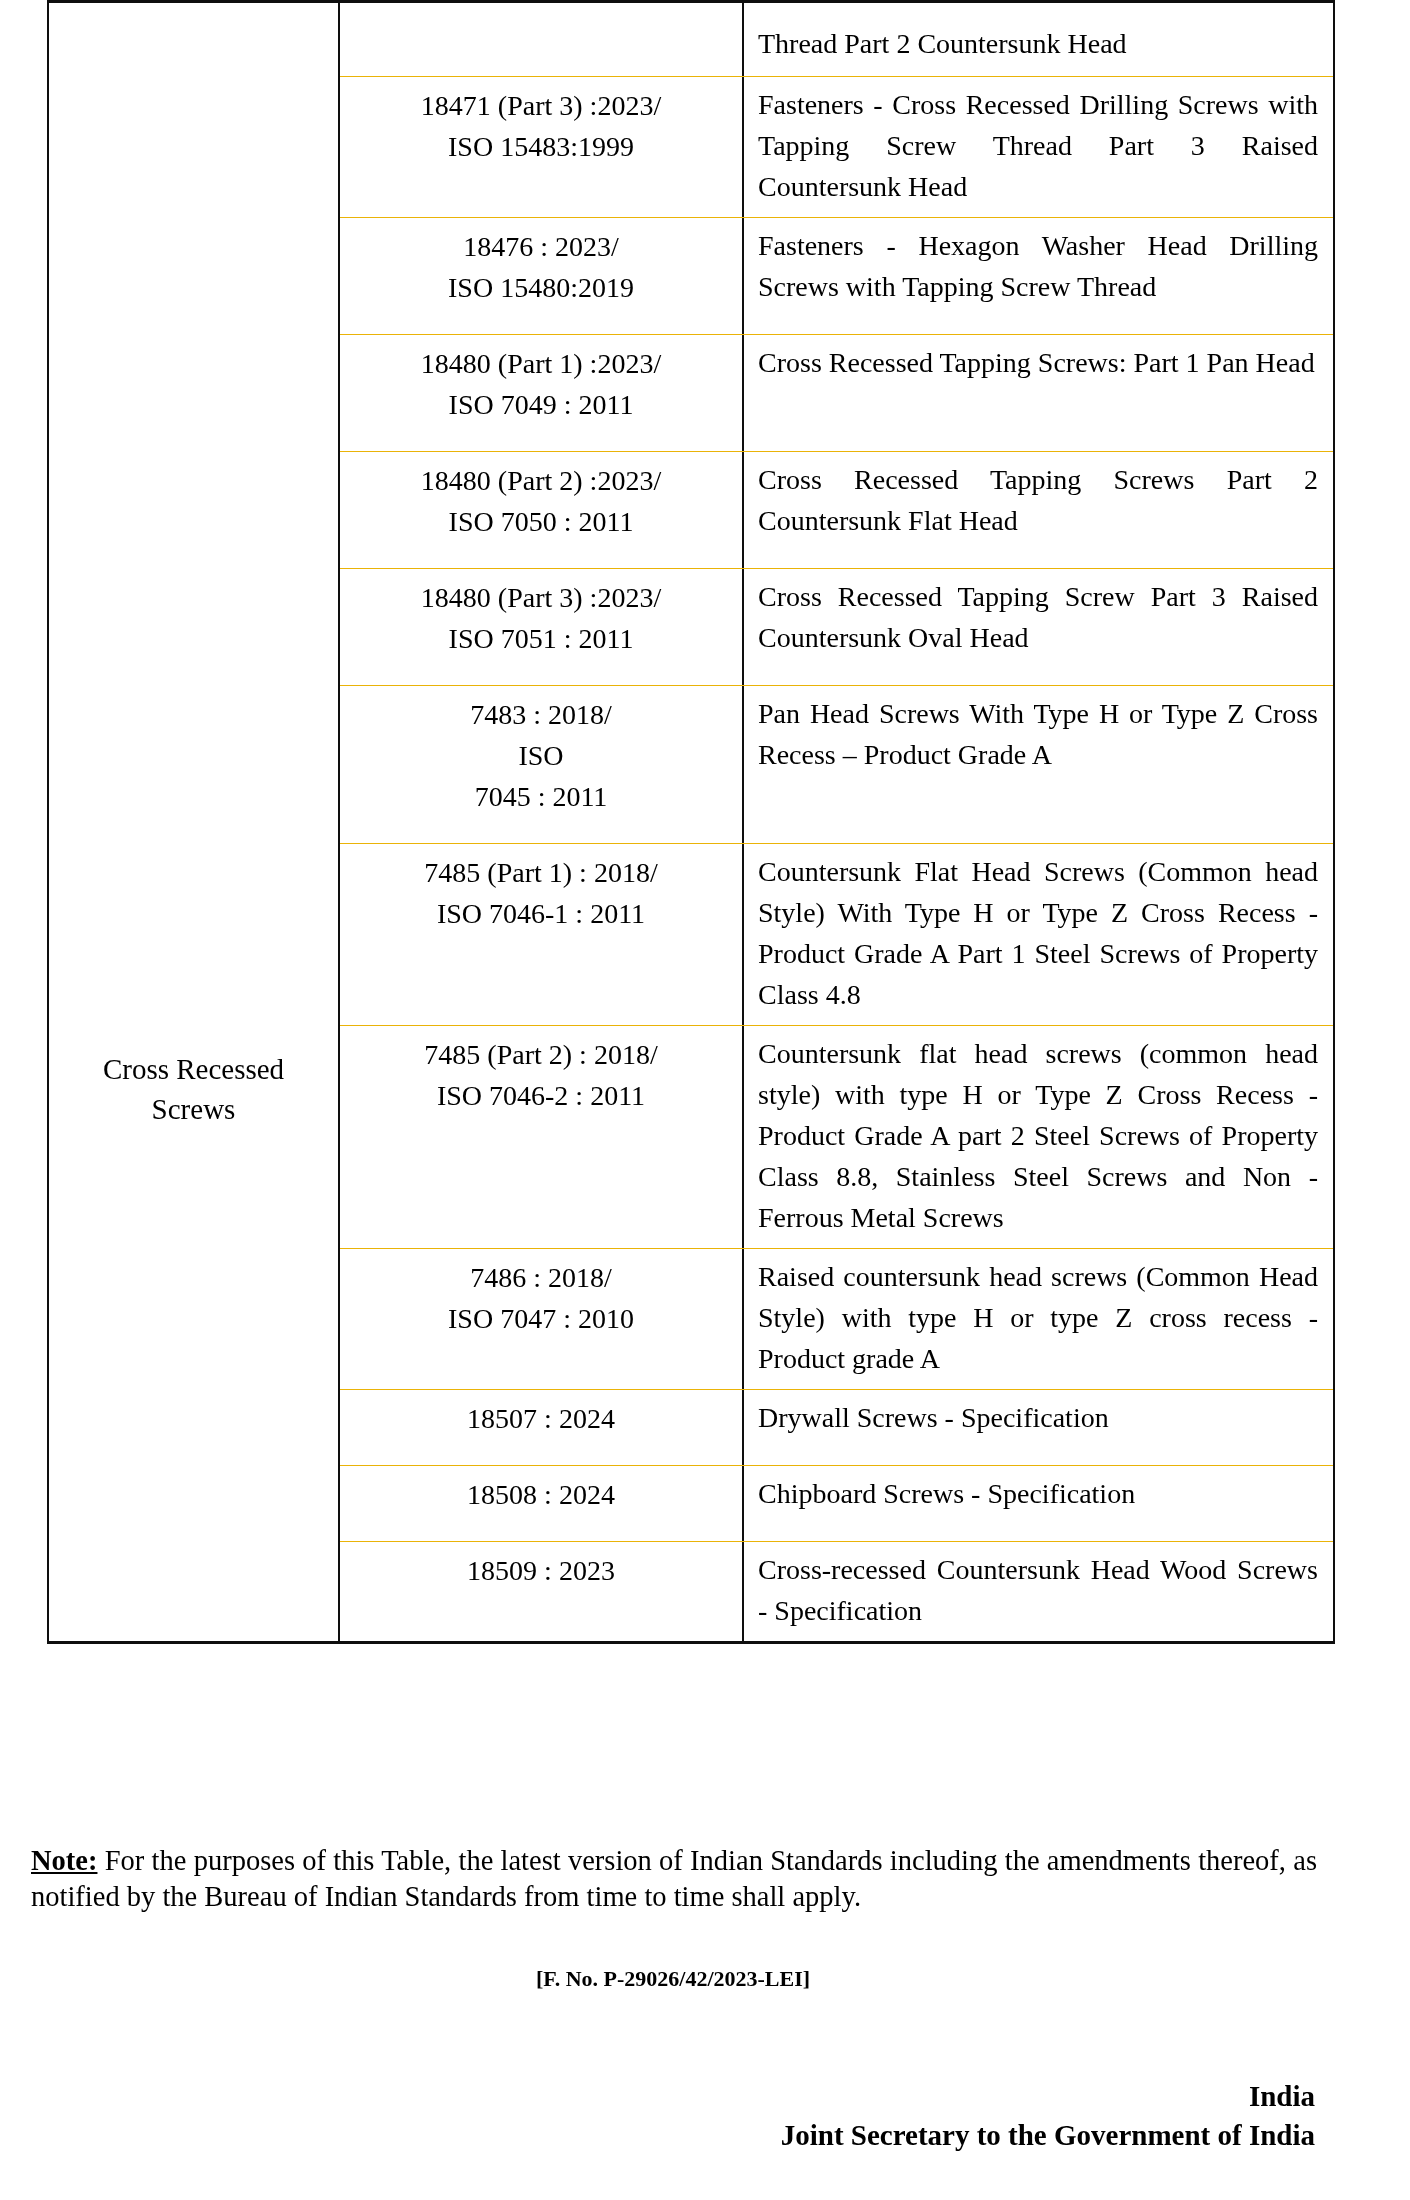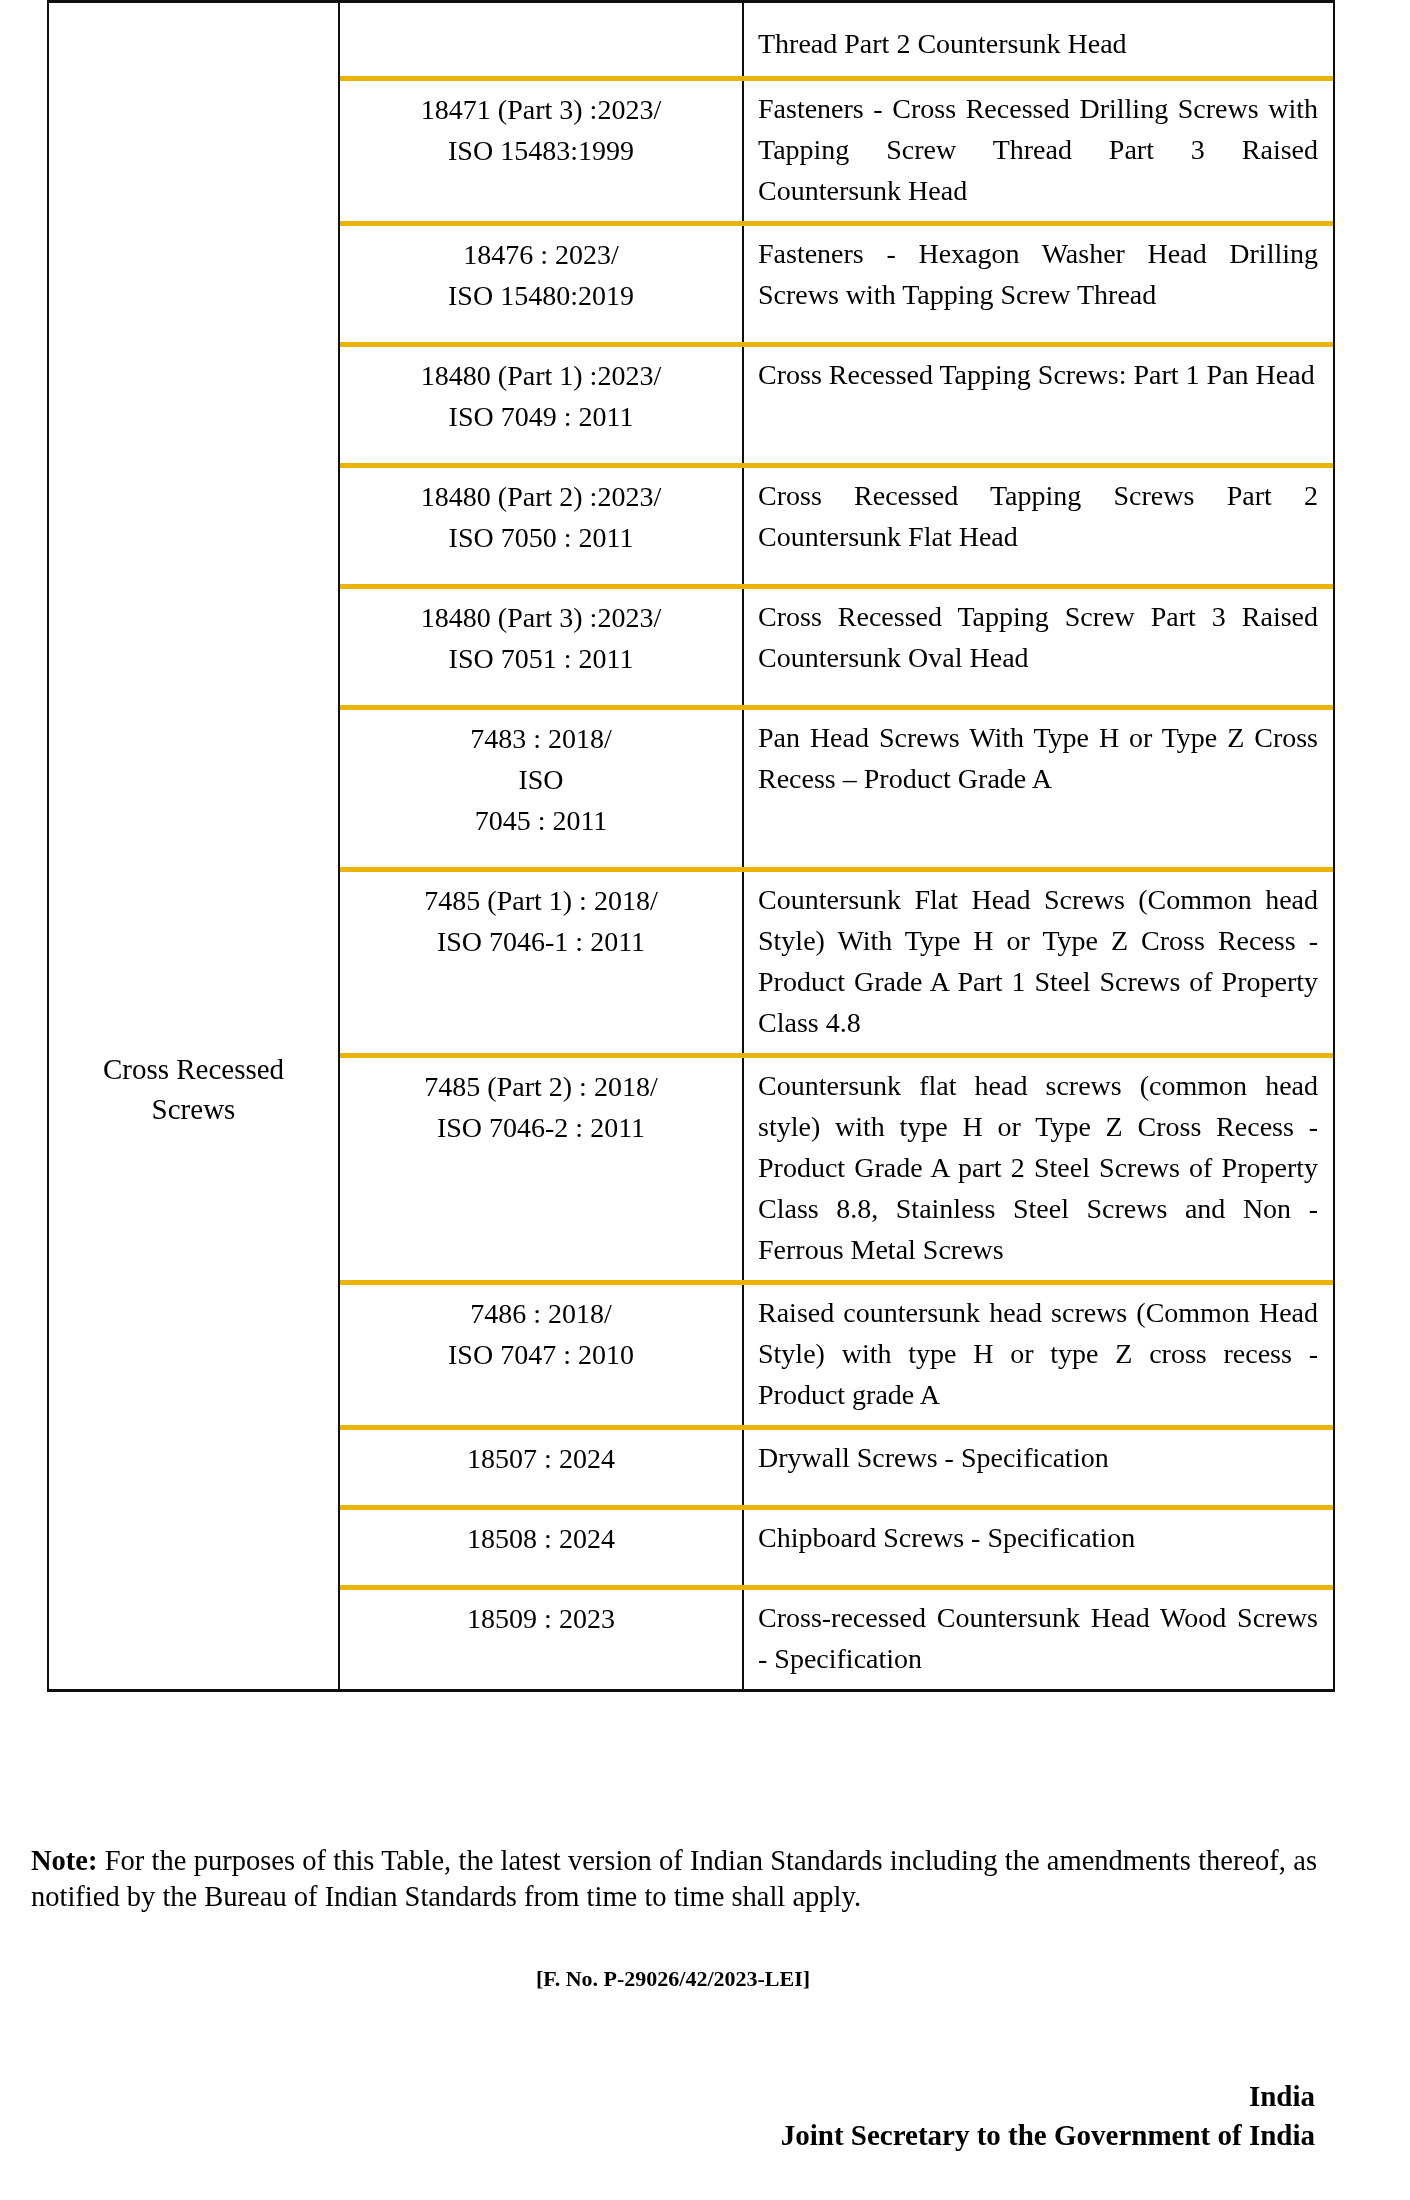--- a/index.html
+++ b/index.html
@@ -43,21 +43,21 @@
     padding: 0 30px;
     margin-top: 15px;
   }
   .col-rows {
     flex: 1 1 auto;
     display: flex;
     flex-direction: column;
   }
   .trow {
     display: flex;
-    border-top: 5px solid #eab308;
+    border-top: 1px solid #eab308;
   }
   .trow:first-child { border-top: none; }
   .cell-is {
     flex: 0 0 404px;
     width: 404px;
     box-sizing: border-box;
     border-right: 2px solid #0e0e0e;
     text-align: center;
     font-size: 28px;
     line-height: 41px;
@@ -81,21 +81,21 @@
   
   .note {
     position: absolute;
     left: 31px;
     top: 1843px;
     width: 1286px;
     font-size: 28.5px;
     line-height: 36px;
     text-align: justify;
   }
-  .note-label { font-weight: bold; }
+  .note-label { font-weight: bold; text-decoration: underline; }
   .file-number {
     position: absolute;
     left: 31px;
     top: 1960px;
     width: 1284px;
     text-align: center;
     font-weight: bold;
     font-size: 22px;
     line-height: 38px;
   }

